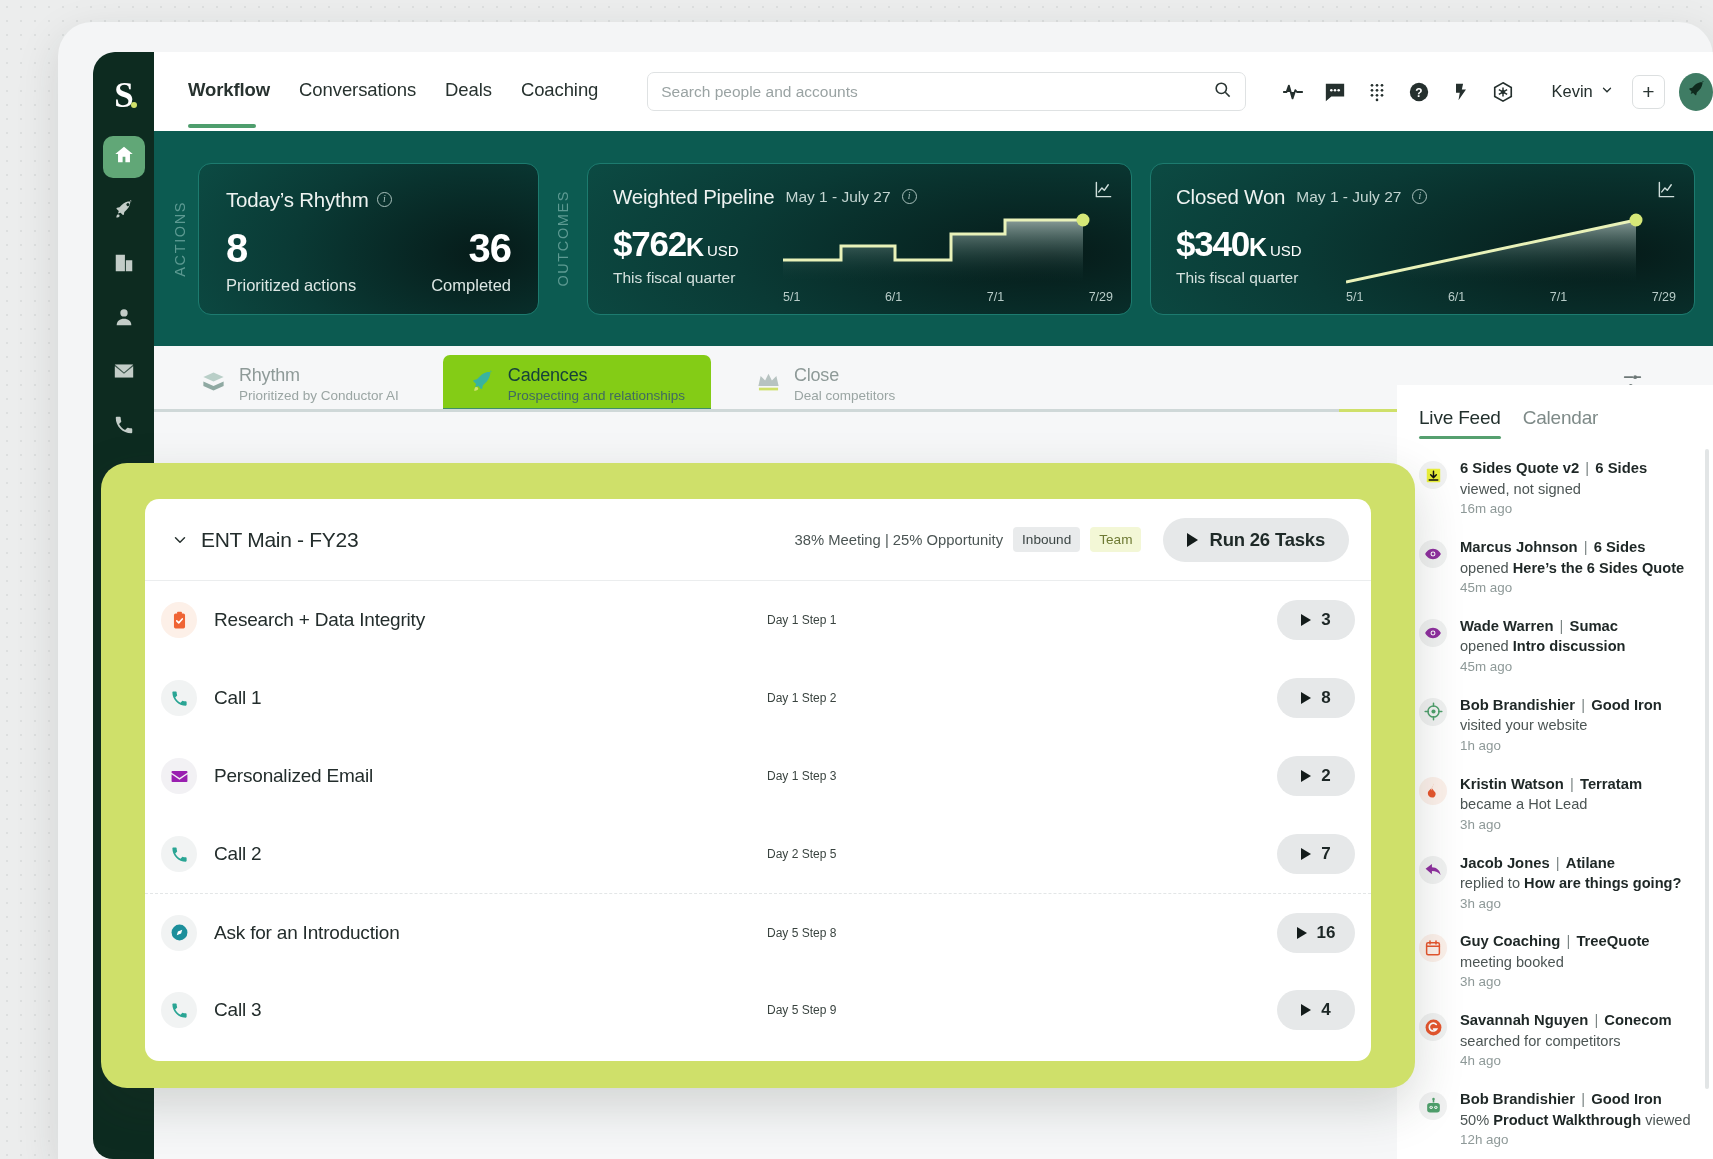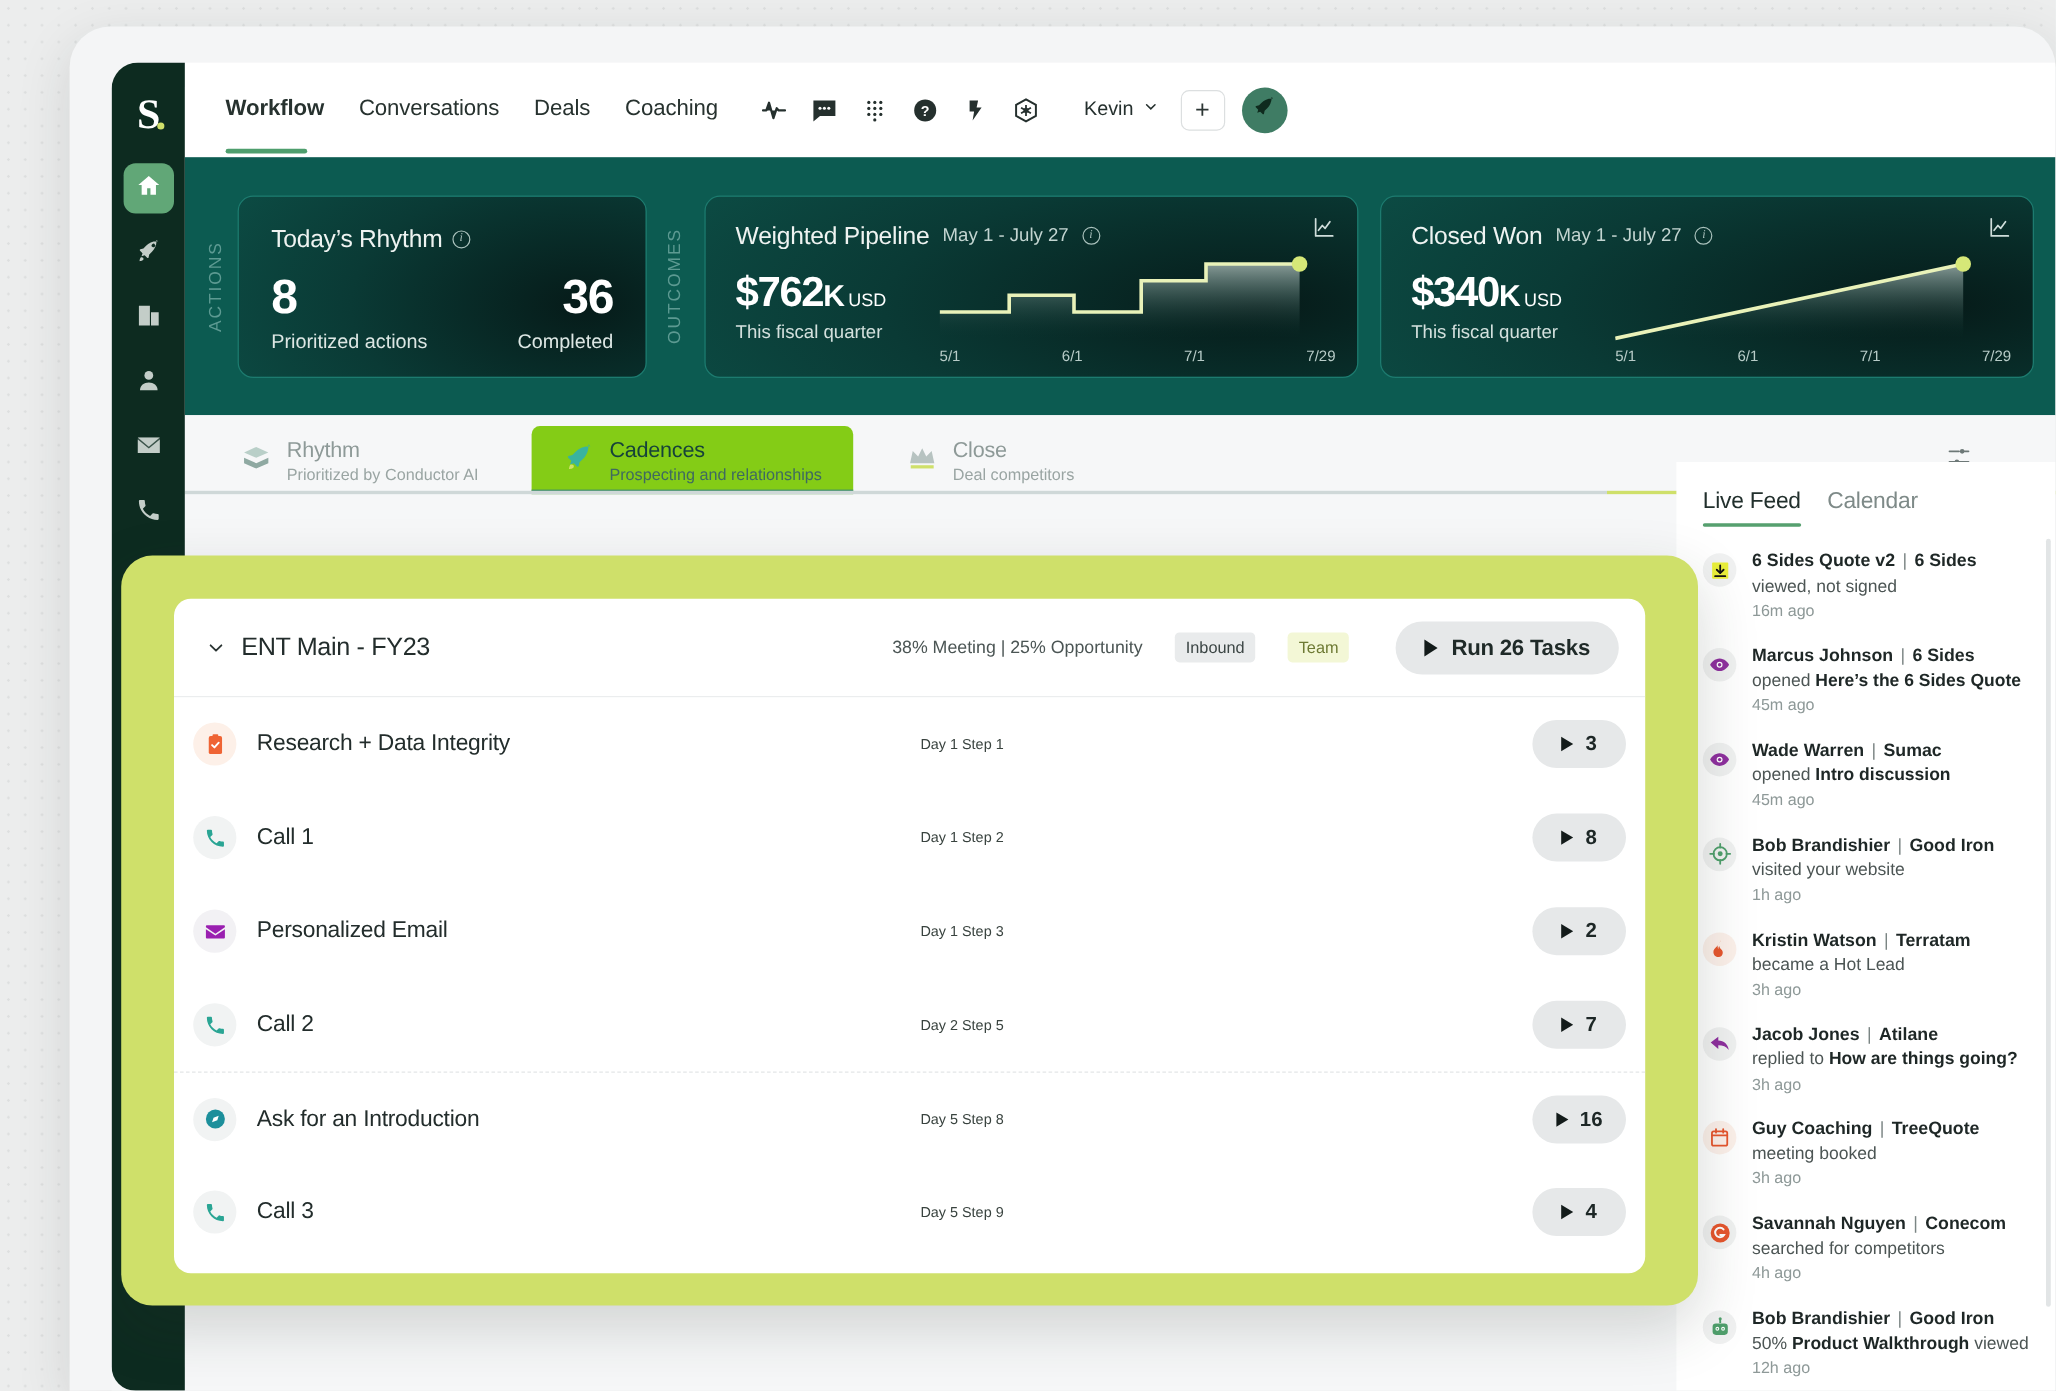--- a/index.html
+++ b/index.html
@@ -194,21 +194,21 @@
     box-shadow: 0 18px 50px rgba(40,50,40,.18);
     z-index: 10;
   }
   #overlay-card {
     position: absolute; left: 44px; top: 36px; width: 1226px; height: 562px;
     background: #fff; border-radius: 14px; overflow: hidden;
   }
   #cad-head { height: 82px; display:flex; align-items:center; padding: 0 22px; border-bottom: 1px solid #ebedee; }
   #cad-chevron { width: 26px; display:flex; align-items:center; justify-content:center; }
   #cad-name { font-size: 21px; color:#232d2c; letter-spacing:-.3px; margin-left: 8px; }
-  #cad-meta { margin-left: auto; display:flex; align-items:center; gap:27px; }
+  #cad-meta { margin-left: auto; display:flex; align-items:center; gap:10px; }
   #cad-stats { font-size: 14.8px; color:#4b5554; }
   .pill { font-size: 13.6px; padding: 5px 9px; border-radius: 4px; }
   .pill.gray { background:#e9ebec; color:#3c4645; }
   .pill.lime { background:#f3f7d6; color:#6e7a34; }
   #run-btn {
     margin-left: 12px; height: 44px; padding: 0 24px; border-radius: 24px;
     background:#e6e8e9; display:flex; align-items:center; gap:11px;
     font-size: 18.5px; font-weight:700; color:#1f2a28; letter-spacing:-.2px;
   }
   .task-row { height: 78px; display:flex; align-items:center; padding: 0 16px; }
@@ -273,20 +273,29 @@
 
     <div id="topbar">
       <div id="nav">
         <div class="nav-item active">Workflow</div>
         <div class="nav-item">Conversations</div>
         <div class="nav-item">Deals</div>
         <div class="nav-item">Coaching</div>
         <div id="nav-underline"></div>
       </div>
 
+      <div id="search-wrap">
+        <input id="search-input" placeholder="Search people and accounts" style="">
+        <span>
+          <svg width="19" height="19" viewBox="0 0 24 24" fill="none" stroke="#2a3533" stroke-width="2">
+              <circle cx="10.5" cy="10.5" r="6.5"></circle>
+              <path d="M15.5 15.5 21 21"></path>
+            </svg>
+        </span>
+      </div>
 
       <div id="topicons">
         <span class="ti">
             <svg width="22" height="22" viewBox="0 0 24 24" fill="none" stroke="#25302e" stroke-width="2" stroke-linecap="round" stroke-linejoin="round">
               <path d="M2 12h3l2.5-7 4 14 3-9 1.8 2H22"></path>
             </svg>
           </span>
         <span class="ti">
             <svg width="22" height="22" viewBox="0 0 24 24">
               <path d="M2 3h20v14H8l-6 5z"></path>

